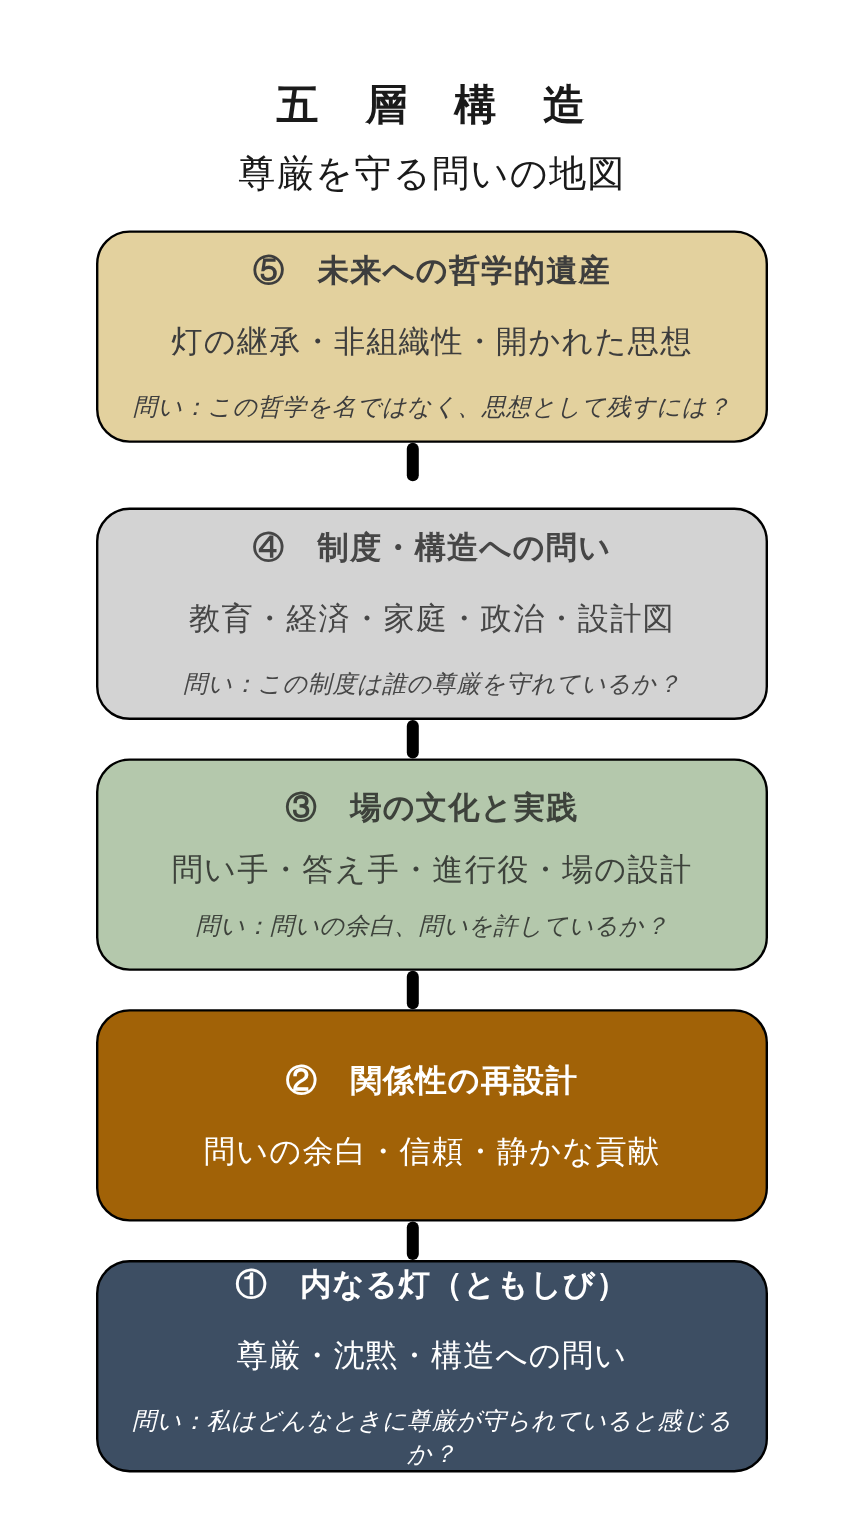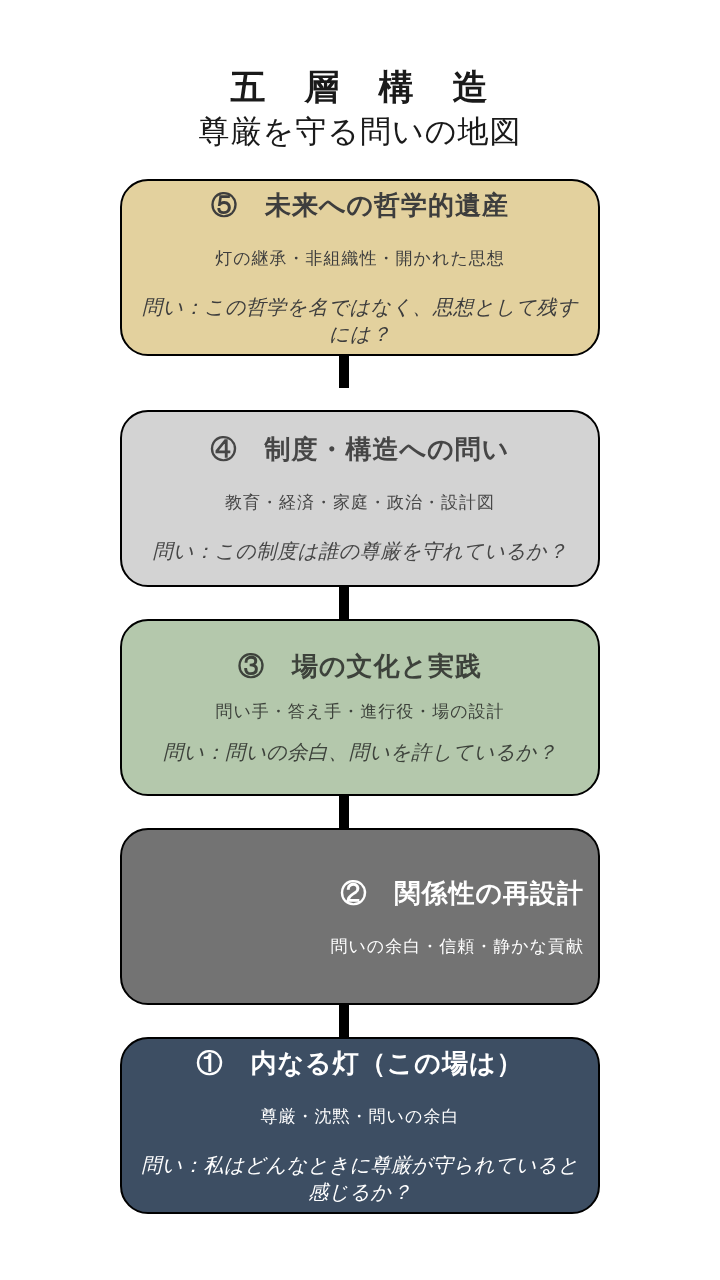--- a/index.html
+++ b/index.html
@@ -1,15 +1,15 @@
 <!DOCTYPE html>
 <html><head>
 <meta charset="utf-8">
 <style>
-  * { margin: 0; padding: 0; box-sizing: border-box; }
+  * { margin: 0; padding: 0; box-sizing: border-box; border-radius: 28px; }
   html, body { background: #ffffff; }
   body {
     width: 720px;
     height: 1280px;
     font-family: "Liberation Serif", "DejaVu Serif", serif;
     color: #1a1a1a;
     overflow: hidden;
   }
   .page {
     width: 720px;
@@ -19,49 +19,49 @@
   .header { text-align: center; }
   .page-title {
     font-size: 35px;
     font-weight: bold;
     letter-spacing: 2px;
     line-height: 1.15;
   }
   .page-subtitle {
     font-size: 31px;
     font-weight: normal;
-    margin-top: 3px;
+    margin-top: 16px;
     letter-spacing: 1px;
   }
   .diagram {
     margin-top: 26px;
     display: flex;
     flex-direction: column;
     align-items: center;
   }
   .layer-card {
-    width: 480px;
+    width: 560px;
     height: 177px;
     border: 2.5px solid #000000;
     border-radius: 28px;
     display: flex;
     flex-direction: column;
     justify-content: center;
     align-items: center;
     row-gap: 24px;
     text-align: center;
     padding: 24px 14px;
   }
   .layer-title {
     font-size: 26px;
     font-weight: bold;
     letter-spacing: 1px;
   }
   .layer-keywords {
-    font-size: 17px;
+    font-size: 26px;
     letter-spacing: 1px;
   }
   .layer-question {
     font-size: 20px;
     font-style: italic;
     letter-spacing: 0.5px;
   }
   .connector {
     width: 10px;
     height: 32px;
@@ -98,27 +98,27 @@
     <div class="connector" style="background-color: rgb(0, 0, 0);"></div>
 
     <section class="layer-card" style="background-color: rgb(180, 200, 172); color: rgb(61, 66, 59); gap: 16px;">
       <div class="layer-title">③　場の文化と実践</div>
       <div class="layer-keywords">問い手・答え手・進行役・場の設計</div>
       <div class="layer-question">問い：問いの余白、問いを許しているか？</div>
     </section>
 
     <div class="connector" style="background-color: rgb(0, 0, 0);"></div>
 
-    <section class="layer-card" style="background-color: #737373; color: rgb(255, 255, 255); align-items: flex-end;">
+    <section class="layer-card" style="background-color: #a16207; color: rgb(255, 255, 255);">
       <div class="layer-title">②　関係性の再設計</div>
       <div class="layer-keywords">問いの余白・信頼・静かな貢献</div>
     </section>
 
     <div class="connector" style="background-color: rgb(0, 0, 0);"></div>
 
     <section class="layer-card" style="background-color: rgb(61, 78, 99); color: rgb(255, 255, 255);">
-      <div class="layer-title">①　内なる灯（この場は）</div>
-      <div class="layer-keywords">尊厳・沈黙・問いの余白</div>
+      <div class="layer-title">①　内なる灯（ともしび）</div>
+      <div class="layer-keywords">尊厳・沈黙・構造への問い</div>
       <div class="layer-question">問い：私はどんなときに尊厳が守られていると感じるか？</div>
     </section>
 
   </div>
 </div>
 
 </body></html>

